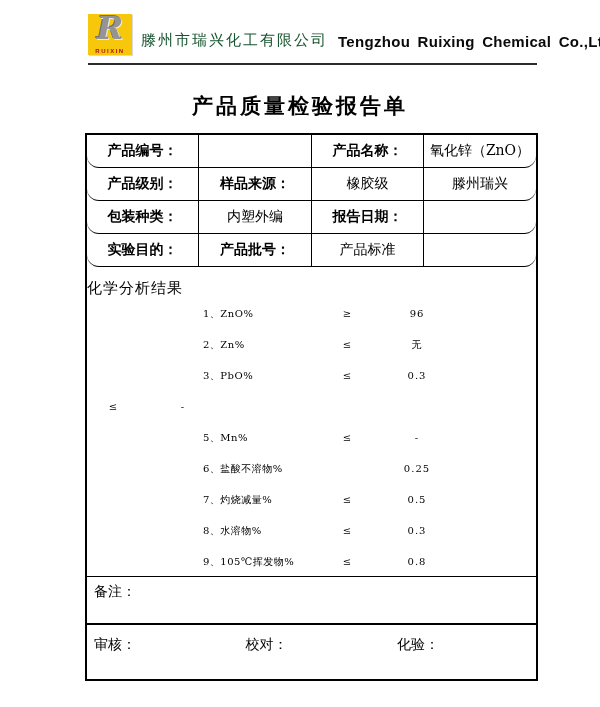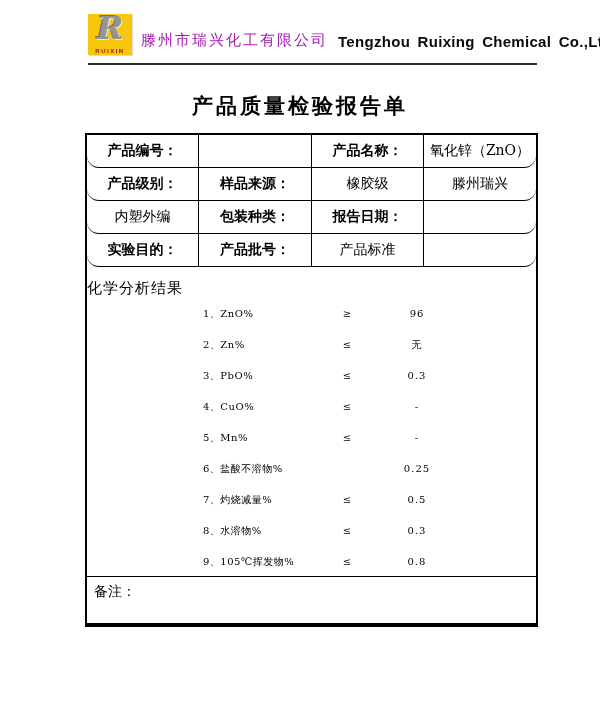--- a/index.html
+++ b/index.html
@@ -27,21 +27,21 @@
     text-shadow:1px 1px 0 #e8e8e8, -1px -1px 0 #6f6f6f;
   }
   .logo-brand {
     position:absolute; left:0; right:0; bottom:1px;
     font-size:6px; font-weight:bold; letter-spacing:1.5px;
     color:#b01010; font-family:"Liberation Sans", sans-serif;
   }
   .company-cn {
     margin-left:9px; padding-bottom:5px;
     font-family:"DejaVu Serif", serif;
-    font-size:15px; letter-spacing:2px; color:#a21caf;
+    font-size:15px; letter-spacing:2px; color:#14532d;
     white-space:nowrap;
   }
   .company-en {
     margin-left:10px; padding-bottom:5px;
     font-size:15px; font-weight:bold; color:#0a0a0a;
     letter-spacing:0.3px; word-spacing:3px; white-space:nowrap;
   }
   .header-rule {
     position:absolute; left:88px; top:63px; width:449px; height:2px;
     background:#2b2b2b;
@@ -121,22 +121,22 @@
       <div class="cell lbl">产品名称：</div>
       <div class="cell val">氧化锌（ZnO）</div>
     </div>
     <div class="info-row">
       <div class="cell lbl">产品级别：</div>
       <div class="cell lbl">样品来源：</div>
       <div class="cell val">橡胶级</div>
       <div class="cell val">滕州瑞兴</div>
     </div>
     <div class="info-row">
+      <div class="cell lbl">包装种类：</div>
       <div class="cell val">内塑外编</div>
-      <div class="cell lbl">包装种类：</div>
       <div class="cell lbl">报告日期：</div>
       <div class="cell val"></div>
     </div>
     <div class="info-row">
       <div class="cell lbl">实验目的：</div>
       <div class="cell lbl">产品批号：</div>
       <div class="cell val">产品标准</div>
       <div class="cell val"></div>
     </div>
 
@@ -152,21 +152,20 @@
         <span class="ai-name">2、Zn%</span>
         <span class="ai-cmp">≤</span>
         <span class="ai-val">无</span>
       </div>
       <div class="analysis-item">
         <span class="ai-name">3、PbO%</span>
         <span class="ai-cmp">≤</span>
         <span class="ai-val">0.3</span>
       </div>
       <div class="analysis-item">
-        <span class="ai-name">4、CuO%</span>
         <span class="ai-cmp">≤</span>
         <span class="ai-val">-</span>
       </div>
       <div class="analysis-item">
         <span class="ai-name">5、Mn%</span>
         <span class="ai-cmp">≤</span>
         <span class="ai-val">-</span>
       </div>
       <div class="analysis-item">
         <span class="ai-name">6、盐酸不溶物%</span>
@@ -187,15 +186,20 @@
         <span class="ai-name">9、105℃挥发物%</span>
         <span class="ai-cmp">≤</span>
         <span class="ai-val">0.8</span>
       </div>
     </div>
 
     <div class="remarks">
       <span>备注：</span>
     </div>
 
+    <div class="footer-row">
+      <span class="sig">审核：</span>
+      <span class="sig">校对：</span>
+      <span class="sig">化验：</span>
+    </div>
 
   </div>
 </div>
 
 </body></html>

